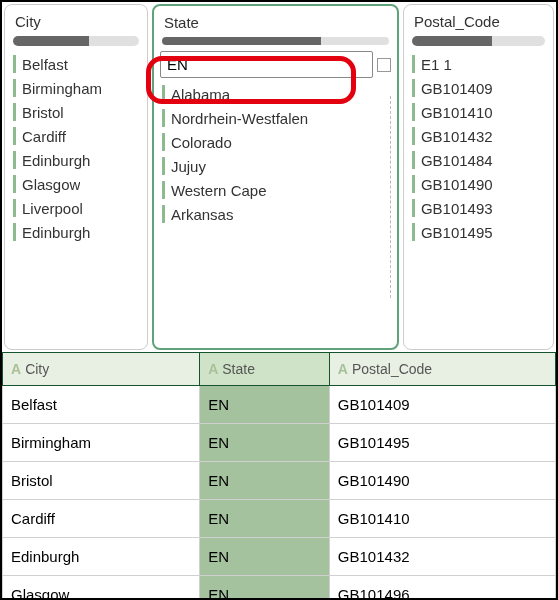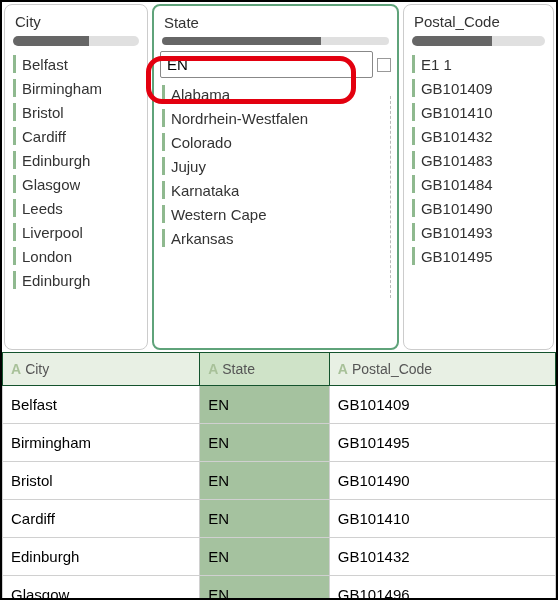--- a/index.html
+++ b/index.html
@@ -54,29 +54,21 @@
         <div class="item">
           <div class="tick"></div>
           <span class="truncate">Edinburgh</span>
         </div>
         <div class="item">
           <div class="tick"></div>
           <span class="truncate">Glasgow</span>
         </div>
         <div class="item">
           <div class="tick"></div>
-          <span class="truncate">Leeds</span>
-        </div>
-        <div class="item">
-          <div class="tick"></div>
           <span class="truncate">Liverpool</span>
-        </div>
-        <div class="item">
-          <div class="tick"></div>
-          <span class="truncate">London</span>
         </div>
         <div class="item">
           <div class="tick"></div>
           <span class="truncate">Edinburgh</span>
         </div>
       </div>
   </div>
 
   <div class="panel focus" style="flex:1.4">
     <div class="panel-header">State</div>
@@ -98,24 +90,20 @@
         <div class="item">
           <div class="tick"></div>
           <span class="truncate">Colorado</span>
         </div>
         <div class="item">
           <div class="tick"></div>
           <span class="truncate">Jujuy</span>
         </div>
         <div class="item">
           <div class="tick"></div>
-          <span class="truncate">Karnataka</span>
-        </div>
-        <div class="item">
-          <div class="tick"></div>
           <span class="truncate">Western Cape</span>
         </div>
         <div class="item">
           <div class="tick"></div>
           <span class="truncate">Arkansas</span>
         </div>
       </div>
     <div class="scroll-hint"></div>
   </div>
 
@@ -131,24 +119,20 @@
           <div class="tick"></div>
           <span class="truncate">GB101409</span>
         </div>
         <div class="item">
           <div class="tick"></div>
           <span class="truncate">GB101410</span>
         </div>
         <div class="item">
           <div class="tick"></div>
           <span class="truncate">GB101432</span>
-        </div>
-        <div class="item">
-          <div class="tick"></div>
-          <span class="truncate">GB101483</span>
         </div>
         <div class="item">
           <div class="tick"></div>
           <span class="truncate">GB101484</span>
         </div>
         <div class="item">
           <div class="tick"></div>
           <span class="truncate">GB101490</span>
         </div>
         <div class="item">

